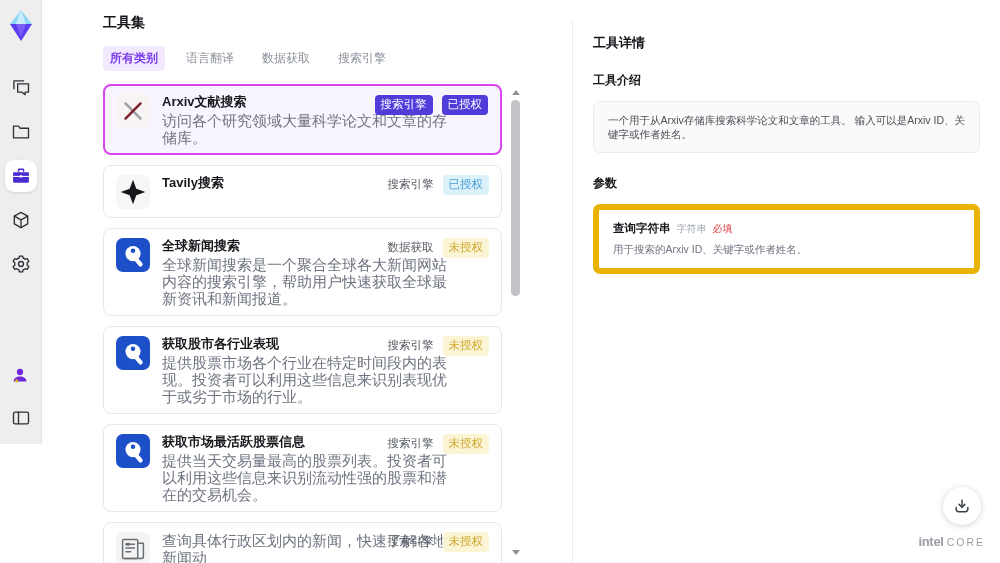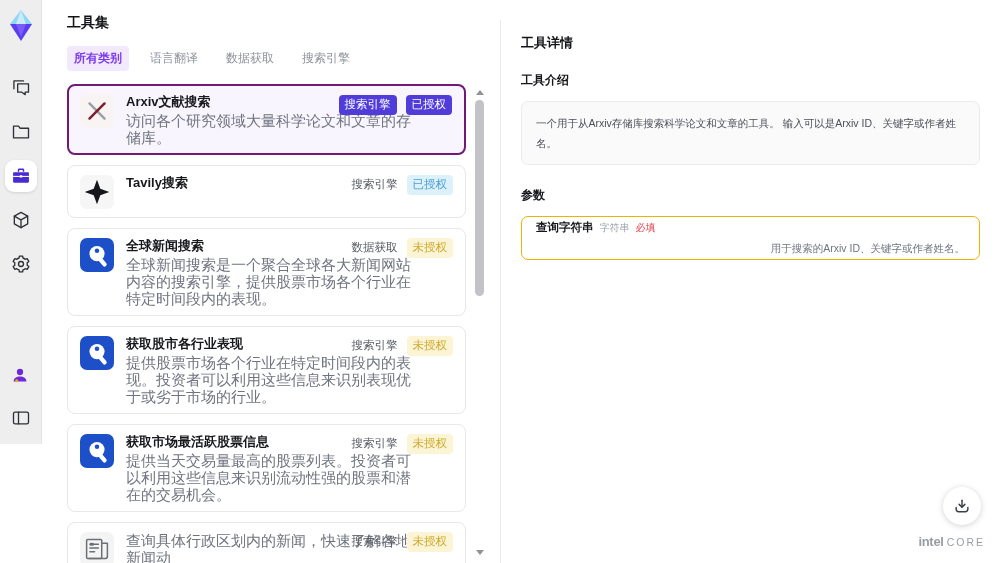--- a/index.html
+++ b/index.html
@@ -1,21 +1,21 @@
 <!DOCTYPE html>
 <html><head>
 <meta charset="utf-8">
 <style>
   * { margin:0; padding:0; box-sizing:border-box; }
   html,body { width:1000px; height:563px; overflow:hidden; }
   body {
     font-family:"Liberation Sans", sans-serif;
     background:#ffffff; color:#1b1d22; position:relative;
   }
-  .app { display:flex; width:1000px; height:444px; }
+  .app { display:flex; width:1000px; height:444px;gap:36px; }
 
   
   .sidebar {
     width:42px; background:#eeeeef; border-right:1px solid #e4e4e6;
     display:flex; flex-direction:column; align-items:center; flex:0 0 42px;
     padding:8px 0 10px;
   }
   .logo { width:32px; height:36px; display:flex; align-items:center; justify-content:center; margin-bottom:28px; }
   .nav { display:flex; flex-direction:column; gap:12px; align-items:center; }
   .nav-item {
@@ -37,21 +37,21 @@
     font-size:12px; color:#8d929b; padding:4px 7px; border-radius:4px; cursor:pointer; white-space:nowrap;
   }
   .tab.active { color:#7a3bec; background:#f2e9fe; font-weight:bold; }
 
   .tool-list { position:relative; }
   .tool-card {
     position:relative; display:flex; gap:12px; align-items:flex-start;
     border:1px solid #e7e7ec; border-radius:8px; padding:8px 12px; margin-bottom:10px;
     background:#ffffff; cursor:pointer;
   }
-  .tool-card.selected { border:2px solid #701a75; background:#f9f5ff; padding:7px 11px; }
+  .tool-card.selected { border:2px solid #d946ef; background:#f9f5ff; padding:7px 11px; }
   .tool-icon {
     width:34px; height:34px; border-radius:7px; flex:0 0 34px; display:flex;
     align-items:center; justify-content:center; overflow:hidden; margin-top:1px;
   }
   .icon-arxiv { background:#f9f4f4; }
   .icon-tavily { background:#f6f6f7; }
   .icon-q-blue { background:#1d50c8; }
   .icon-news { background:#f4f4f5; }
   .tool-title { font-size:13px; font-weight:bold; color:#17181c; line-height:18px; }
   .tool-desc { font-size:15px; color:#6f7480; line-height:17px; max-width:290px; margin-top:1px; }
@@ -68,24 +68,24 @@
   .scroll-arrow.up { top:2px; border-bottom:5px solid #8f9196; }
   .scroll-arrow.down { bottom:2px; border-top:5px solid #8f9196; }
   .scroll-thumb { position:absolute; top:12px; left:0; width:9px; height:196px; background:#c3c3c7; border-radius:5px; }
 
   
   .detail-pane { flex:1; border-left:1px solid #ebebee; padding:14px 20px; height:563px; position:relative;margin-top:20px; }
   .detail-title { font-size:13px; font-weight:bold; color:#141519; margin-bottom:20px; }
   .section-heading { font-size:12px; font-weight:bold; color:#16171b; margin-bottom:12px; }
   .intro-box {
     background:#fafafb; border:1px solid #ebebef; border-radius:7px;
-    padding:11px 14px; font-size:10.5px; color:#4a4f57; margin-bottom:22px; line-height:20px;
+    padding:11px 14px; font-size:10.5px; color:#4a4f57; margin-bottom:22px; line-height:14px;
   }
   .param-box {
-    background:#ffffff; border:1px solid #eab308; border-radius:7px; padding:3px 14px;text-align:right;
+    background:#ffffff; border:6px solid #eab308; border-radius:7px; padding:11px 14px;
   }
   .param-head { display:flex; align-items:baseline; gap:6px; margin-bottom:7px; }
   .param-name { font-size:11.5px; font-weight:bold; color:#16171b; }
   .param-type { font-size:10px; color:#9aa0a8; }
   .param-required { font-size:10px; color:#e0434d; }
   .param-desc { font-size:10.5px; color:#6f7480; }
 
   
   .fab {
     position:absolute; right:19px; bottom:38px; width:38px; height:38px; border-radius:50%;
@@ -220,21 +220,21 @@
         <div class="tool-card">
     <div class="tool-icon icon-q-blue">
             <svg width="34" height="34" viewBox="0 0 36 36">
               <circle cx="18" cy="16.5" r="8" fill="#ffffff"></circle>
               <circle cx="18" cy="13.5" r="2.4" fill="#1d50c8"></circle>
               <path d="M21 22l5 6" stroke="#ffffff" stroke-width="4.5" stroke-linecap="round"></path>
             </svg>
           </div>
     <div class="tool-content">
       <div class="tool-title">全球新闻搜索</div>
-      <div class="tool-desc">全球新闻搜索是一个聚合全球各大新闻网站内容的搜索引擎，提供股票市场各个行业在特定时间段内的表现。</div>
+      <div class="tool-desc">全球新闻搜索是一个聚合全球各大新闻网站内容的搜索引擎，帮助用户快速获取全球最新资讯和新闻报道。</div>
     </div>
     <div class="tool-badges">
       <span class="badge badge-plain">数据获取</span>
       <span class="badge badge-yellow">未授权</span>
     </div>
   </div>
         <div class="tool-card">
     <div class="tool-icon icon-q-blue">
             <svg width="34" height="34" viewBox="0 0 36 36">
               <circle cx="18" cy="16.5" r="8" fill="#ffffff"></circle>

